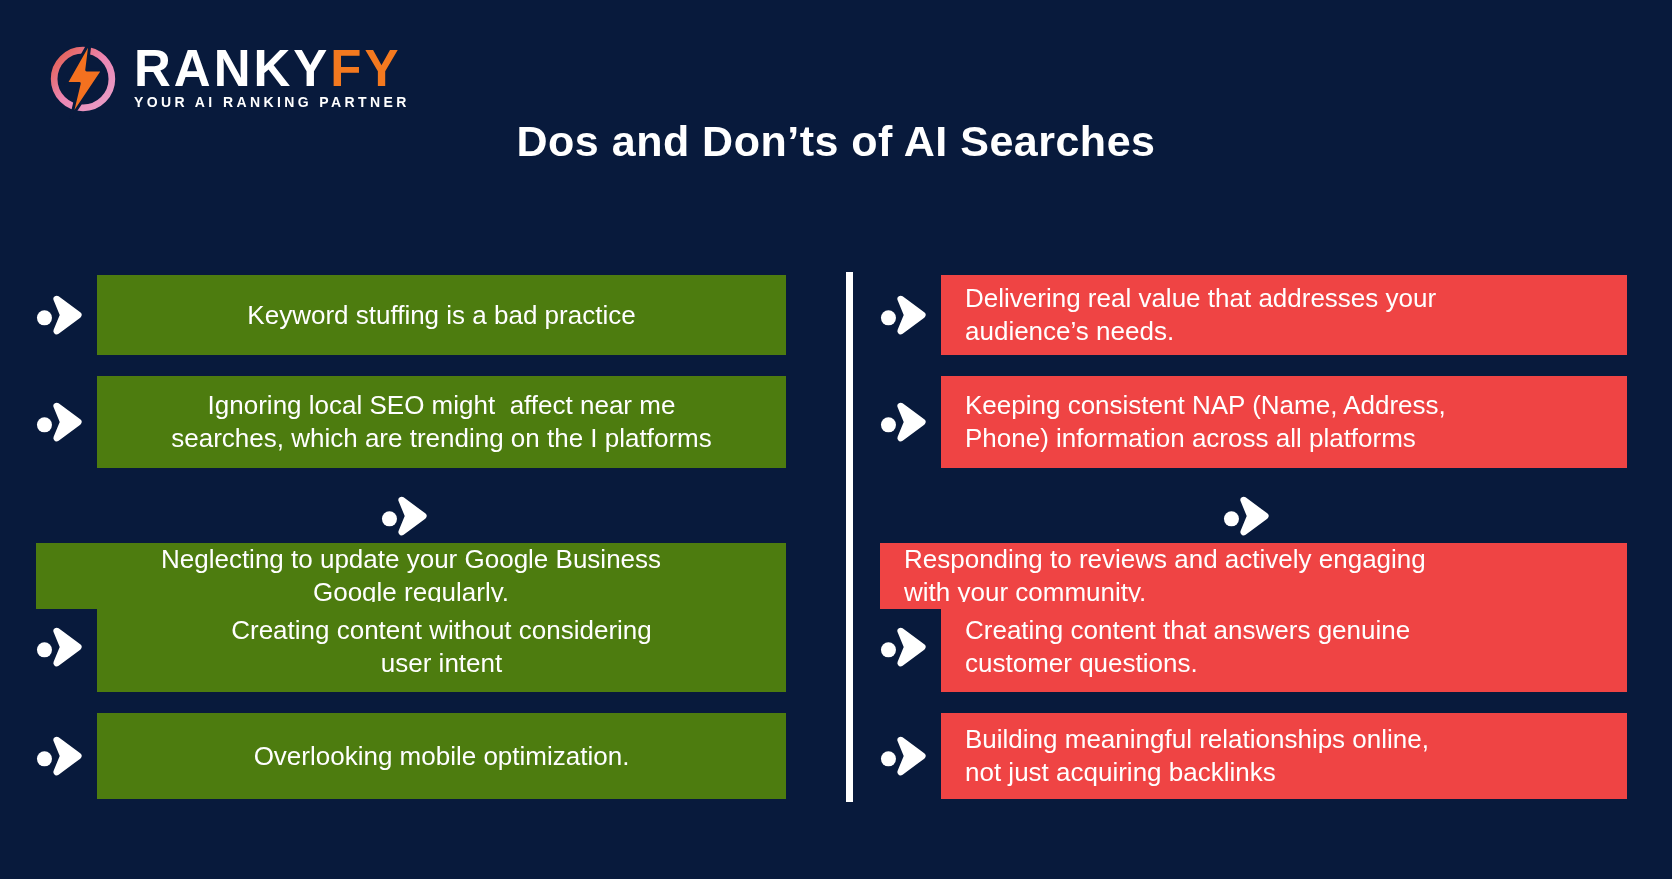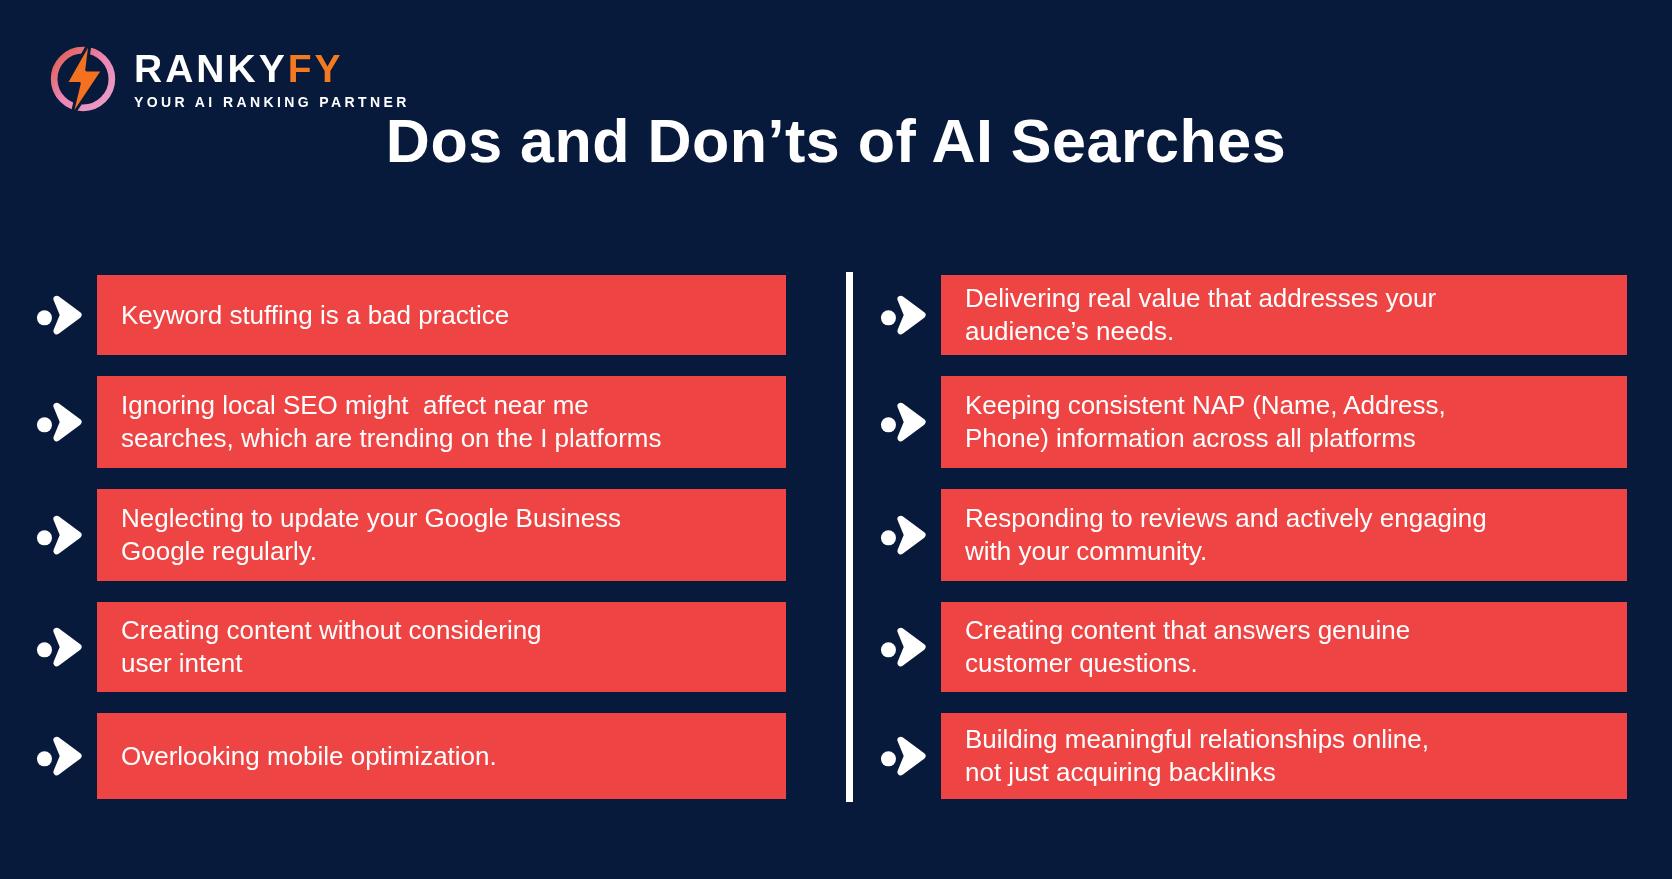--- a/index.html
+++ b/index.html
@@ -8,54 +8,54 @@
     position:relative;
     width:1672px; height:879px;
     background:#081a3c;
     overflow:hidden;
   }
 
   
   .logo { position:absolute; top:42px; left:46px; display:flex; align-items:center; gap:14px; }
   .logo-mark { width:74px; height:74px; overflow:visible; }
   .logo-text { display:flex; flex-direction:column; }
-  .logo-word { font-size:39px; font-weight:bold; letter-spacing:3px; color:#ffffff; line-height:40px; }
+  .logo-word { font-size:51px; font-weight:bold; letter-spacing:3px; color:#ffffff; line-height:40px; }
   .logo-word .accent { color:#f4791f; }
   .logo-tagline { font-size:14px; letter-spacing:3.4px; color:#ffffff; margin-top:5px; font-weight:bold; }
 
   
   .title {
-    position:absolute; top:106px; left:0; right:0;
+    position:absolute; top:117px; left:0; right:0;
     text-align:center; color:#ffffff;
-    font-size:61px; font-weight:bold; letter-spacing:0.5px;
+    font-size:43px; font-weight:bold; letter-spacing:0.5px;
   }
 
   
   .col { position:absolute; top:275px; }
   .col-donts { left:36px;  width:750px; }
   .col-dos   { left:880px; width:747px; }
   .divider {
     position:absolute; left:846px; top:272px;
     width:7px; height:530px; background:#ffffff;
   }
 
   .row { display:flex; align-items:center; margin-bottom:21px; }
   .row:last-child { margin-bottom:0; }
-  .rh1 { height:80px; } .rh2 { height:92px; } .rh3 { height:92px; }
+  .rh1 { height:80px; } .rh2 { height:92px; } .rh3 { height:92px;flex-direction:column; }
   .rh4 { height:90px; } .rh5 { height:86px; }
 
   .arrow { width:47px; height:54px; flex:0 0 auto; margin-right:14px; }
 
   .box {
     flex:1; align-self:stretch;
     display:flex; flex-direction:column; justify-content:center;
     padding:0 24px;
     color:#ffffff; font-size:26px; line-height:33px;
   }
-  .col-donts .box { background:#ef4444; }
+  .col-donts .box { background:#4d7c0f;text-align:center; }
   .col-dos   .box { background:#ef4444; }
   .line { display:block; white-space:pre; }
 </style>
 </head>
 <body>
 
 <div class="canvas">
 
   <div class="logo">
     <svg class="logo-mark" viewBox="0 0 100 100">

